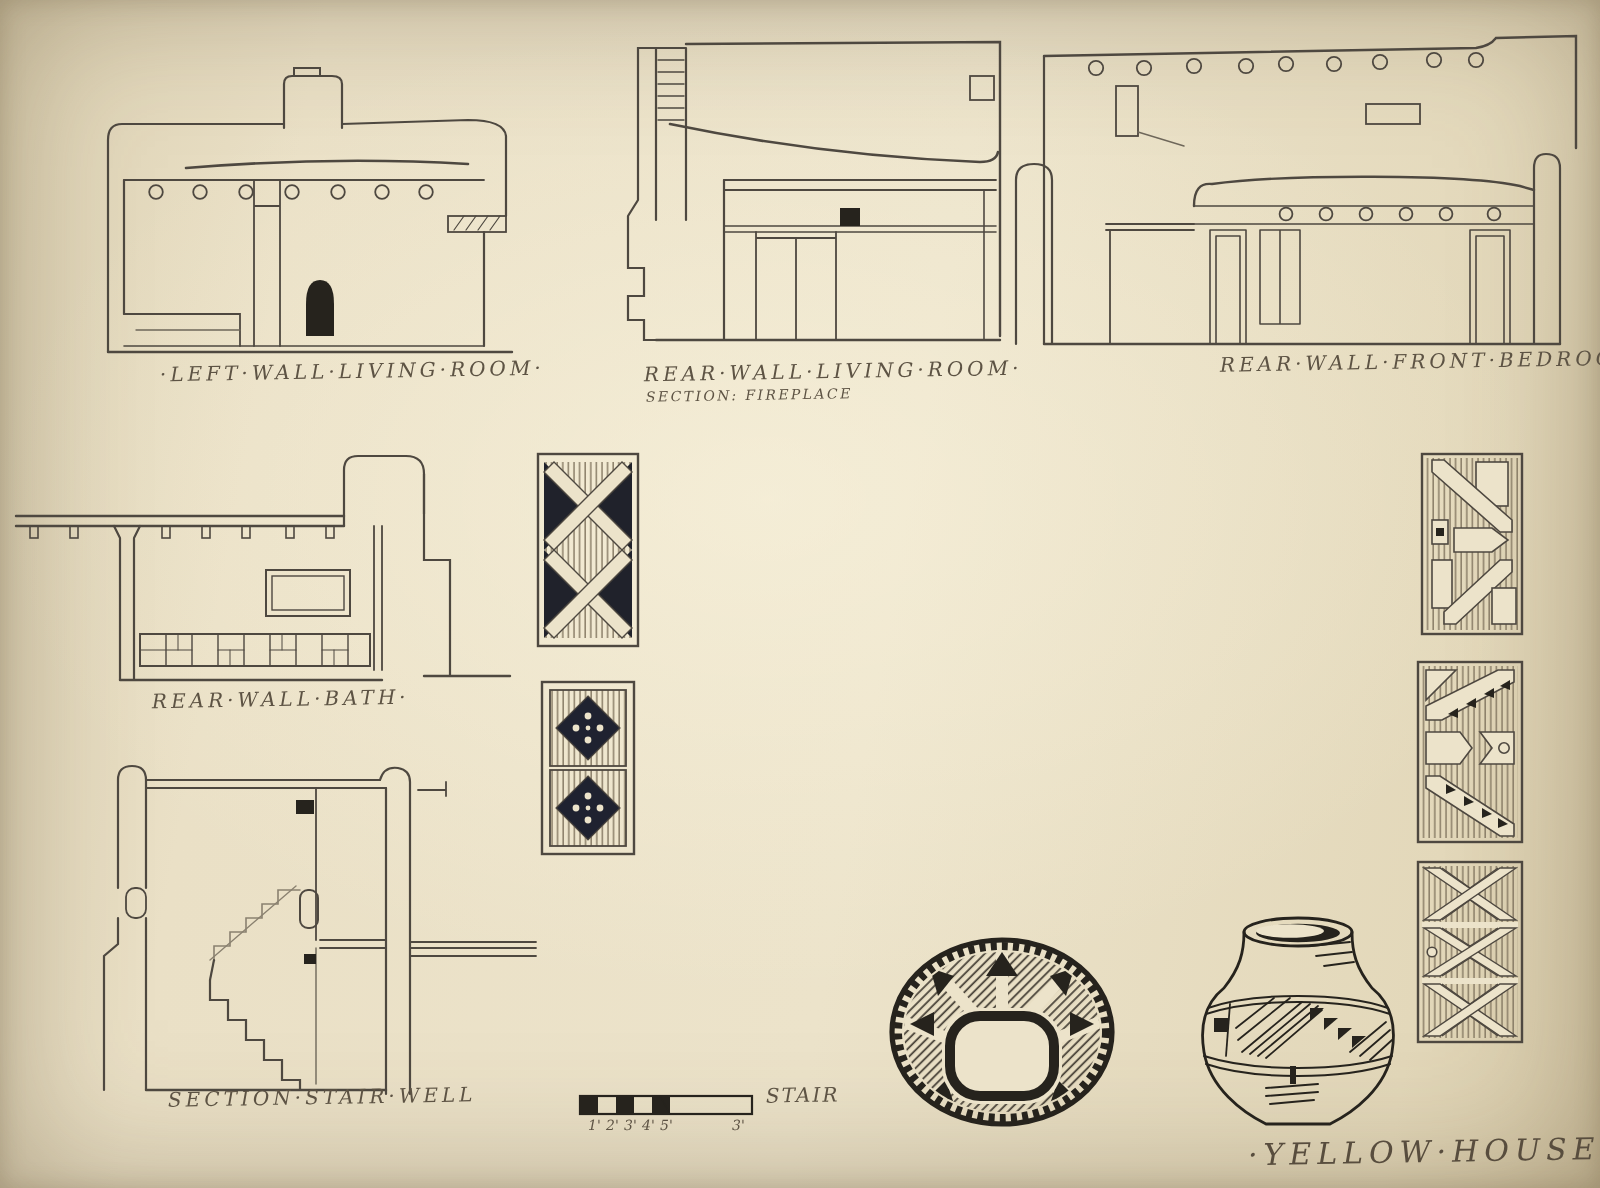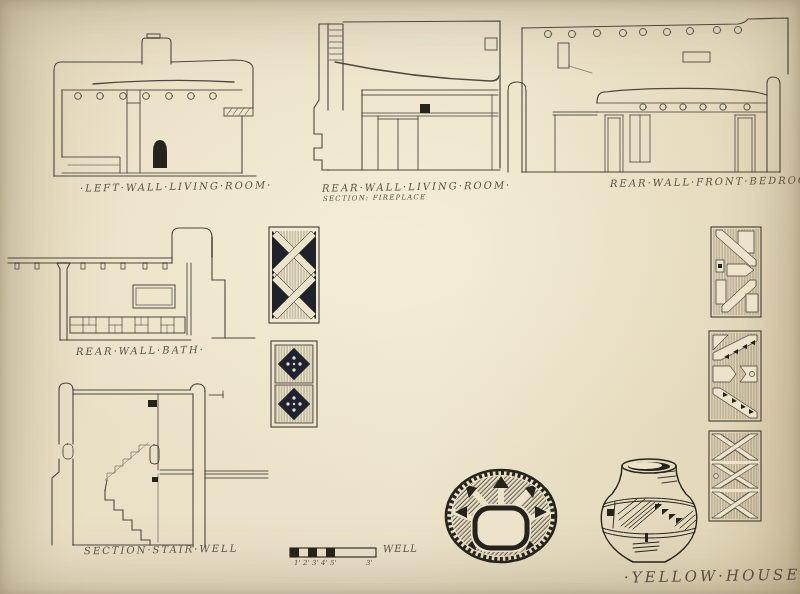--- a/index.html
+++ b/index.html
@@ -326,18 +326,18 @@
       <rect x="20" y="6" width="9" height="9" fill="#26231d" stroke="none"></rect>
       <rect x="38" y="6" width="9" height="9" fill="#26231d" stroke="none"></rect>
       <path d="M42,6 L47,15" stroke-width="0.7"></path>
     </svg>
     <span class="tick" style="left:6px;top:17px">1'</span>
     <span class="tick" style="left:15px;top:17px">2'</span>
     <span class="tick" style="left:24px;top:17px">3'</span>
     <span class="tick" style="left:33px;top:17px">4'</span>
     <span class="tick" style="left:42px;top:17px">5'</span>
     <span class="tick" style="left:78px;top:17px">3'</span>
-    <span class="cap" style="left:95px;top:1px;font-size:10px;letter-spacing:1px">WELL</span>
+    <span class="cap" style="left:95px;top:1px;font-size:10px;letter-spacing:1px">STAIR</span>
   </div>
 
   <div class="cap title" style="left:624px;top:567px">·YELLOW·HOUSE·</div>
 
 </div>
 
 </body></html>

